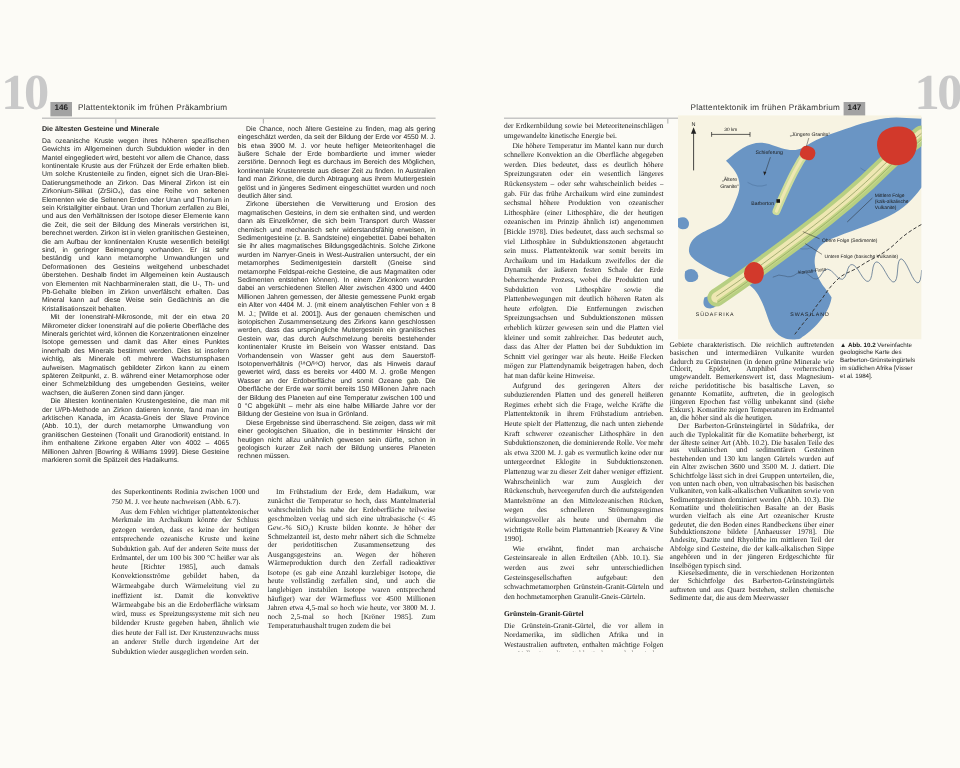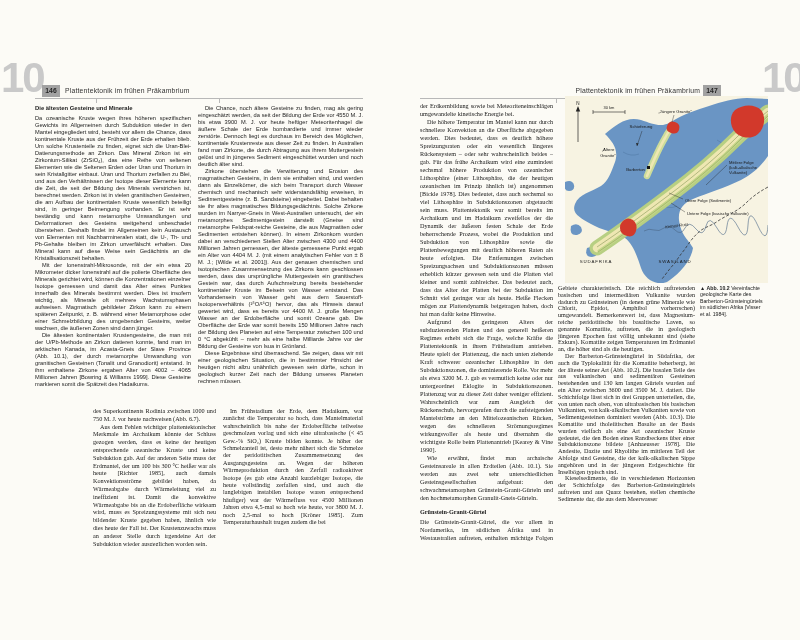--- a/index.html
+++ b/index.html
@@ -1,20 +1,20 @@
 <!DOCTYPE html>
 <html><head>
 <meta charset="utf-8">
 <style>
   html,body{margin:0;padding:0;}
   body{width:800px;height:640px;position:relative;background:#fcfbf6;overflow:hidden;
        font-family:"Liberation Sans",sans-serif;}
   .abs{position:absolute;}
   
-  .bigten{font-family:Liberation Sans, sans-serif;font-weight:bold;font-size:42px;line-height:40px;
+  .bigten{font-family:Liberation Serif, serif;font-weight:bold;font-size:42px;line-height:40px;
           color:#c9c9c9;letter-spacing:-2px;}
   .pnbox{width:18px;height:12px;background:#a2a2a2;color:#262626;font-size:6.8px;font-weight:bold;
          text-align:center;line-height:12px;}
   .htitle{font-size:6.8px;color:#333;letter-spacing:.2px;line-height:12px;}
   .hrule{height:1px;background:#b8b8b8;}
   .htick{width:1px;height:4px;background:#b8b8b8;}
   
   .col{overflow:hidden;text-align:justify;}
   .ex{font-family:"Liberation Sans",sans-serif;font-size:5.7px;line-height:7px;color:#1c1c1c;}
   .ex h3{font-size:5.9px;margin:0 0 3px 0;}

